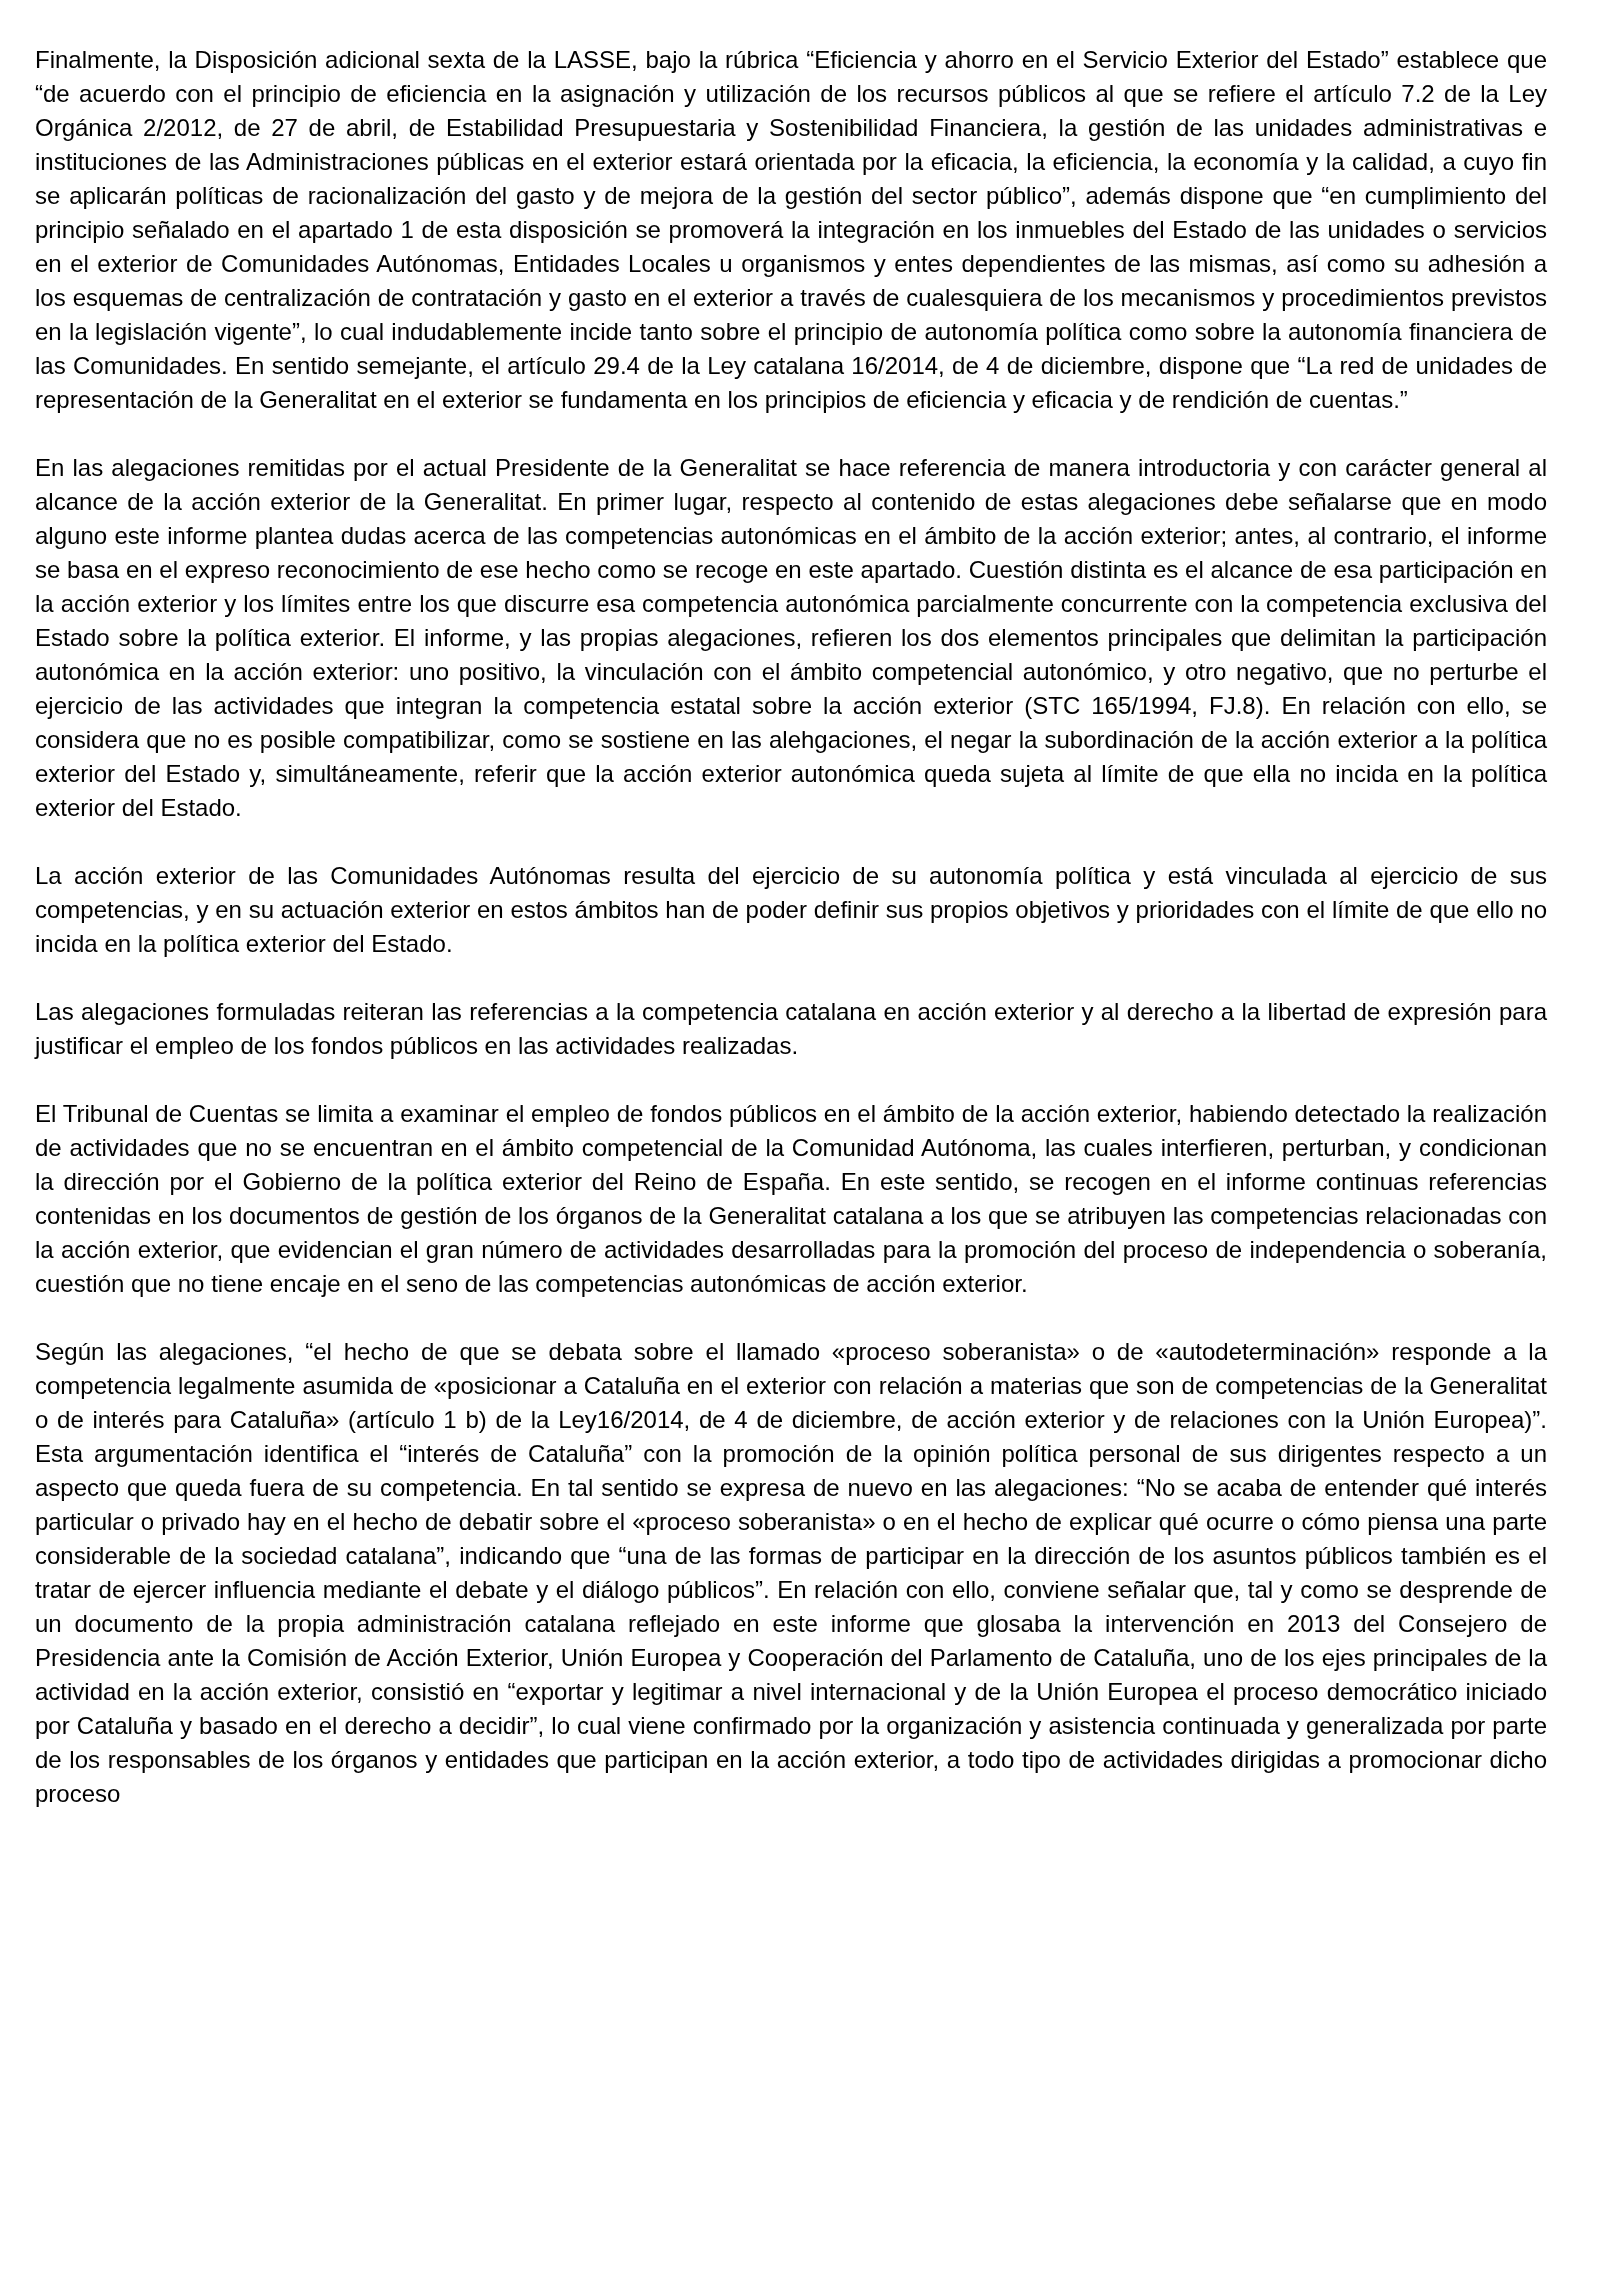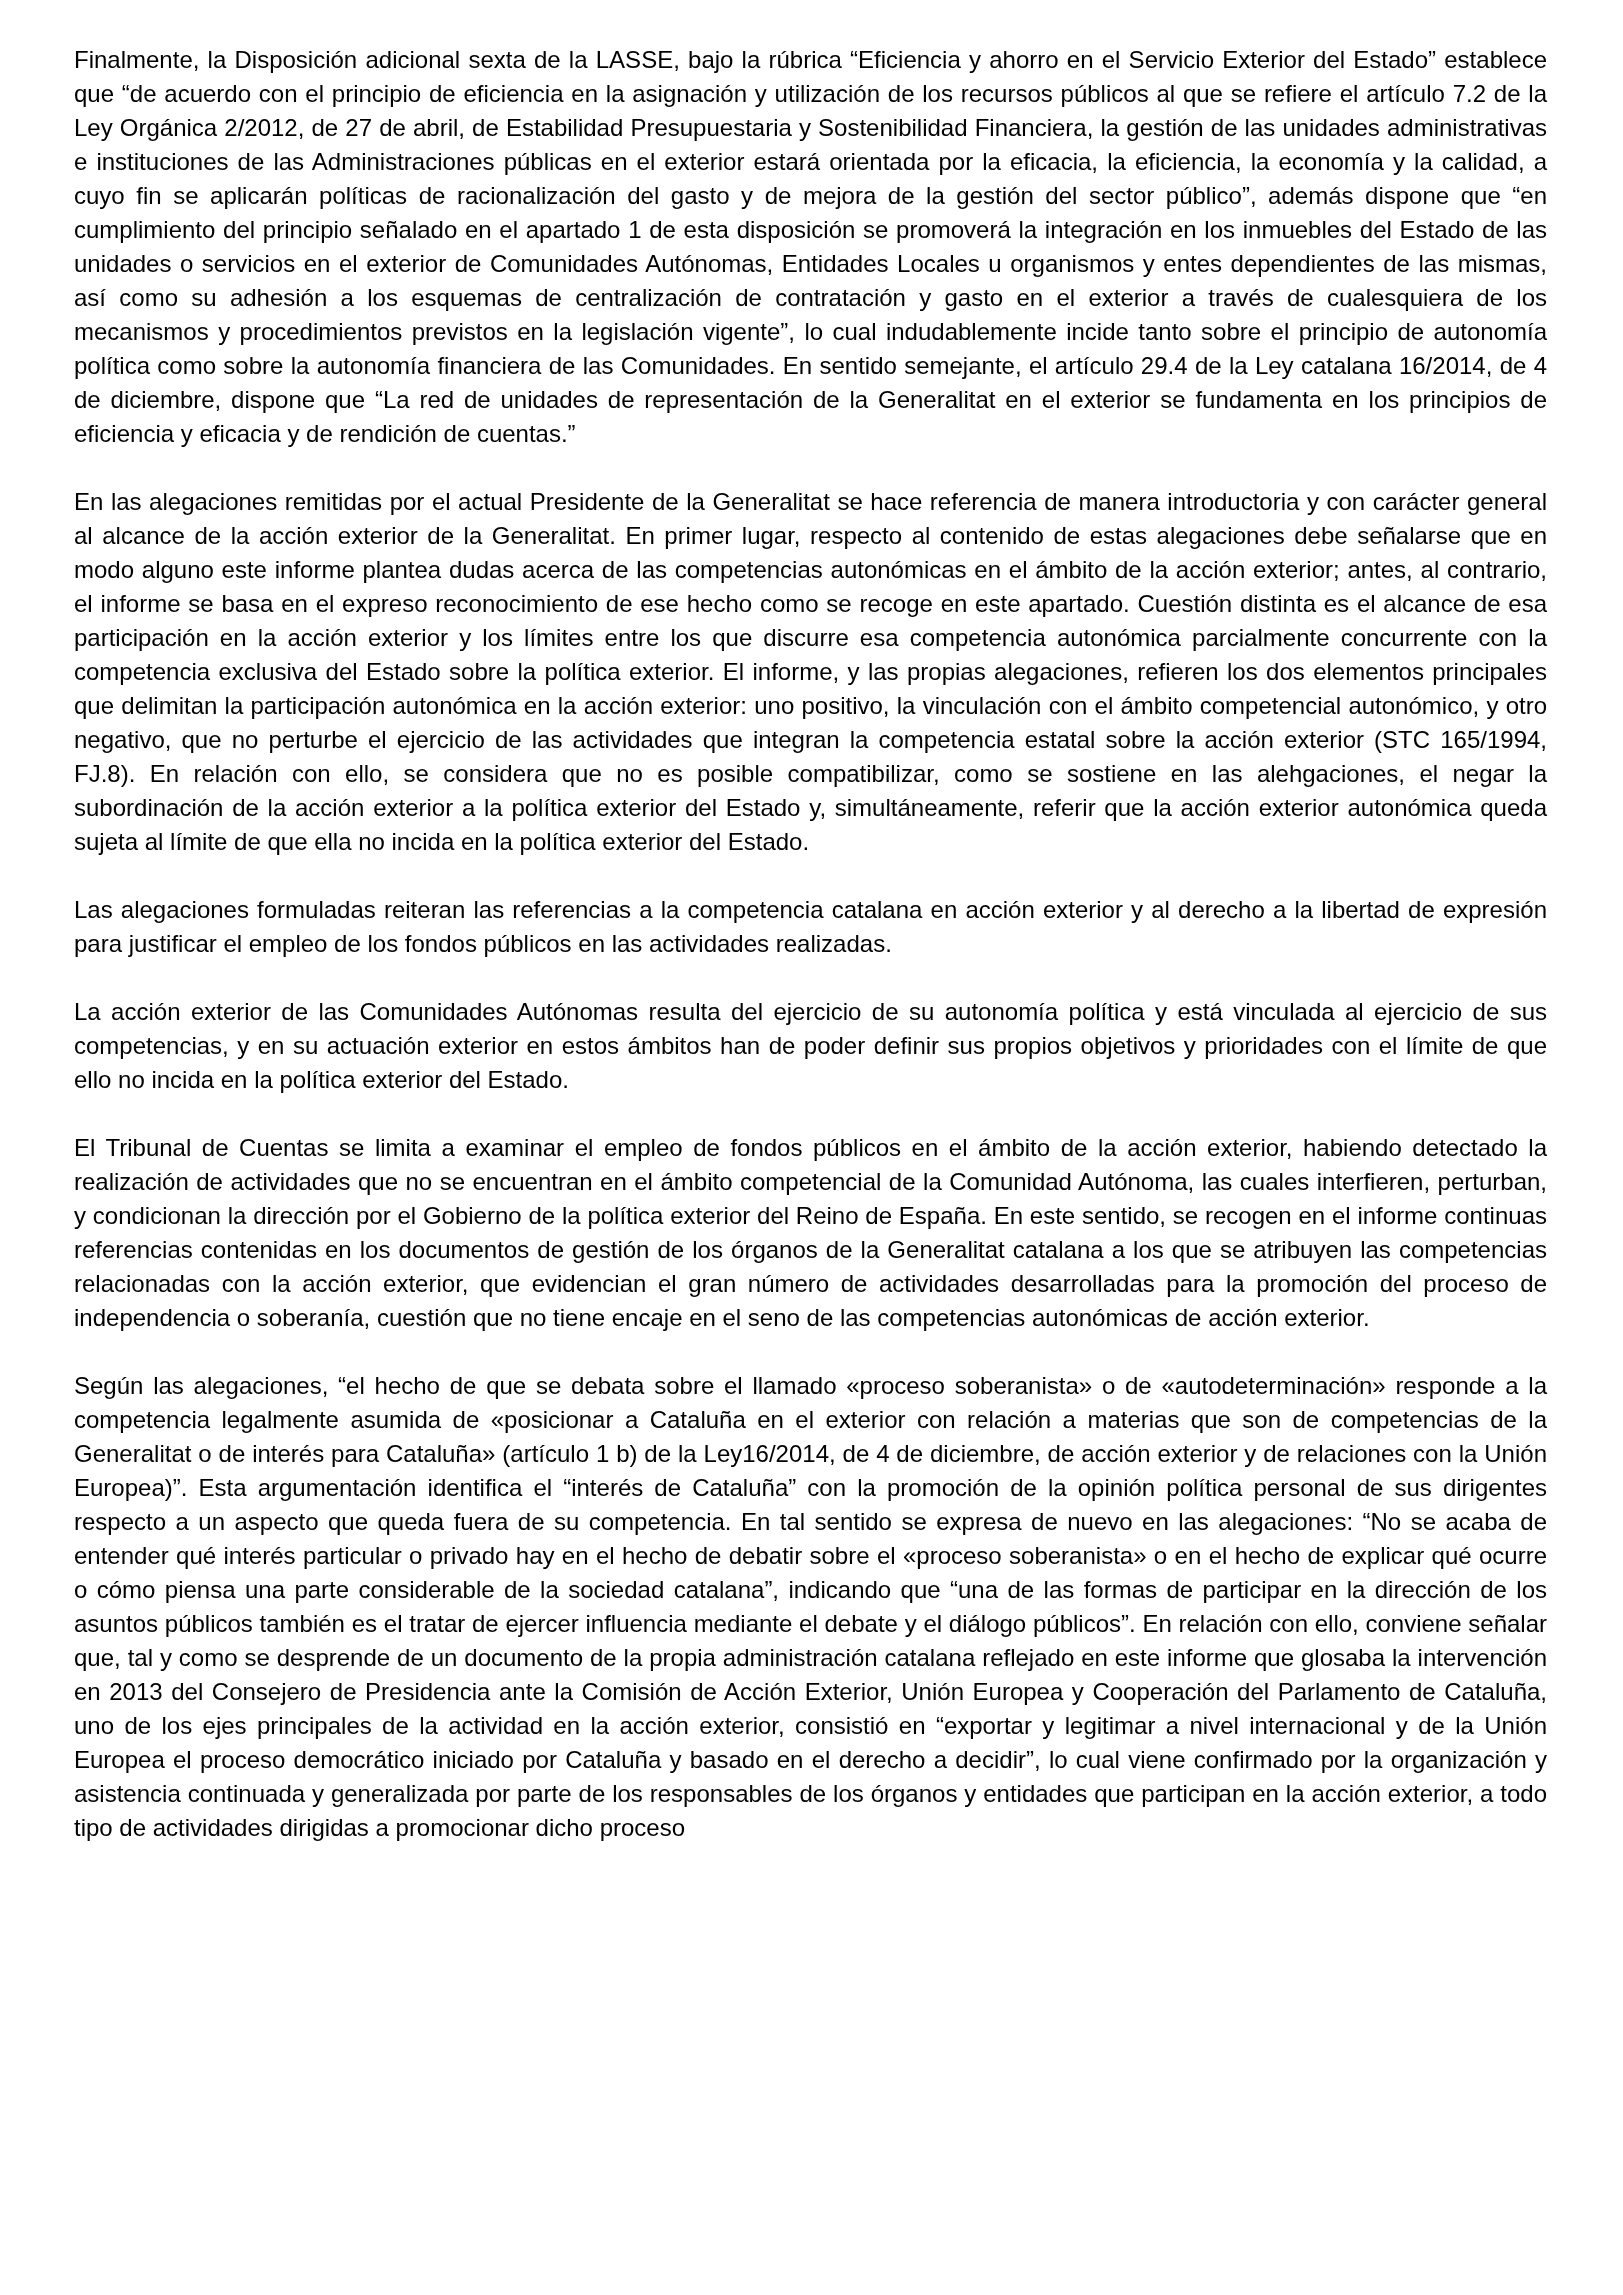--- a/index.html
+++ b/index.html
@@ -4,21 +4,21 @@
 <style>
   html, body {
     margin: 0;
     padding: 0;
     background: #ffffff;
   }
   .page {
     width: 1623px;
     height: 2143px;
     box-sizing: border-box;
-    padding: 43px 76px 33px 74px;
+    padding: 43px 76px 33px 35px;
     background: #ffffff;
     font-family: "Liberation Sans", sans-serif;
     font-size: 24px;
     line-height: 34px;
     color: #000000;
     overflow: hidden;
   }
   .para {
     margin: 0 0 34px 0;
     text-align: justify;
@@ -28,18 +28,18 @@
     margin-bottom: 0;
     margin-top: 24px;
   }
 </style>
 </head>
 <body>
 
 <div class="page">
   <p class="para">Finalmente, la Disposición adicional sexta de la LASSE, bajo la rúbrica “Eficiencia y ahorro en el Servicio Exterior del Estado” establece que “de acuerdo con el principio de eficiencia en la asignación y utilización de los recursos públicos al que se refiere el artículo 7.2 de la Ley Orgánica 2/2012, de 27 de abril, de Estabilidad Presupuestaria y Sostenibilidad Financiera, la gestión de las unidades administrativas e instituciones de las Administraciones públicas en el exterior estará orientada por la eficacia, la eficiencia, la economía y la calidad, a cuyo fin se aplicarán políticas de racionalización del gasto y de mejora de la gestión del sector público”, además dispone que “en cumplimiento del principio señalado en el apartado 1 de esta disposición se promoverá la integración en los inmuebles del Estado de las unidades o servicios en el exterior de Comunidades Autónomas, Entidades Locales u organismos y entes dependientes de las mismas, así como su adhesión a los esquemas de centralización de contratación y gasto en el exterior a través de cualesquiera de los mecanismos y procedimientos previstos en la legislación vigente”, lo cual indudablemente incide tanto sobre el principio de autonomía política como sobre la autonomía financiera de las Comunidades. En sentido semejante, el artículo 29.4 de la Ley catalana 16/2014, de 4 de diciembre, dispone que “La red de unidades de representación de la Generalitat en el exterior se fundamenta en los principios de eficiencia y eficacia y de rendición de cuentas.”</p>
   <p class="para">En las alegaciones remitidas por el actual Presidente de la Generalitat se hace referencia de manera introductoria y con carácter general al alcance de la acción exterior de la Generalitat. En primer lugar, respecto al contenido de estas alegaciones debe señalarse que en modo alguno este informe plantea dudas acerca de las competencias autonómicas en el ámbito de la acción exterior; antes, al contrario, el informe se basa en el expreso reconocimiento de ese hecho como se recoge en este apartado. Cuestión distinta es el alcance de esa participación en la acción exterior y los límites entre los que discurre esa competencia autonómica parcialmente concurrente con la competencia exclusiva del Estado sobre la política exterior. El informe, y las propias alegaciones, refieren los dos elementos principales que delimitan la participación autonómica en la acción exterior: uno positivo, la vinculación con el ámbito competencial autonómico, y otro negativo, que no perturbe el ejercicio de las actividades que integran la competencia estatal sobre la acción exterior (STC 165/1994, FJ.8). En relación con ello, se considera que no es posible compatibilizar, como se sostiene en las alehgaciones, el negar la subordinación de la acción exterior a la política exterior del Estado y, simultáneamente, referir que la acción exterior autonómica queda sujeta al límite de que ella no incida en la política exterior del Estado.</p>
+  <p class="para">La acción exterior de las Comunidades Autónomas resulta del ejercicio de su autonomía política y está vinculada al ejercicio de sus competencias, y en su actuación exterior en estos ámbitos han de poder definir sus propios objetivos y prioridades con el límite de que ello no incida en la política exterior del Estado.</p>
   <p class="para">Las alegaciones formuladas reiteran las referencias a la competencia catalana en acción exterior y al derecho a la libertad de expresión para justificar el empleo de los fondos públicos en las actividades realizadas.</p>
-  <p class="para">La acción exterior de las Comunidades Autónomas resulta del ejercicio de su autonomía política y está vinculada al ejercicio de sus competencias, y en su actuación exterior en estos ámbitos han de poder definir sus propios objetivos y prioridades con el límite de que ello no incida en la política exterior del Estado.</p>
   <p class="para">El Tribunal de Cuentas se limita a examinar el empleo de fondos públicos en el ámbito de la acción exterior, habiendo detectado la realización de actividades que no se encuentran en el ámbito competencial de la Comunidad Autónoma, las cuales interfieren, perturban, y condicionan la dirección por el Gobierno de la política exterior del Reino de España. En este sentido, se recogen en el informe continuas referencias contenidas en los documentos de gestión de los órganos de la Generalitat catalana a los que se atribuyen las competencias relacionadas con la acción exterior, que evidencian el gran número de actividades desarrolladas para la promoción del proceso de independencia o soberanía, cuestión que no tiene encaje en el seno de las competencias autonómicas de acción exterior.</p>
   <p class="para">Según las alegaciones, “el hecho de que se debata sobre el llamado «proceso soberanista» o de «autodeterminación» responde a la competencia legalmente asumida de «posicionar a Cataluña en el exterior con relación a materias que son de competencias de la Generalitat o de interés para Cataluña» (artículo 1 b) de la Ley16/2014, de 4 de diciembre, de acción exterior y de relaciones con la Unión Europea)”. Esta argumentación identifica el “interés de Cataluña” con la promoción de la opinión política personal de sus dirigentes respecto a un aspecto que queda fuera de su competencia. En tal sentido se expresa de nuevo en las alegaciones: “No se acaba de entender qué interés particular o privado hay en el hecho de debatir sobre el «proceso soberanista» o en el hecho de explicar qué ocurre o cómo piensa una parte considerable de la sociedad catalana”, indicando que “una de las formas de participar en la dirección de los asuntos públicos también es el tratar de ejercer influencia mediante el debate y el diálogo públicos”. En relación con ello, conviene señalar que, tal y como se desprende de un documento de la propia administración catalana reflejado en este informe que glosaba la intervención en 2013 del Consejero de Presidencia ante la Comisión de Acción Exterior, Unión Europea y Cooperación del Parlamento de Cataluña, uno de los ejes principales de la actividad en la acción exterior, consistió en “exportar y legitimar a nivel internacional y de la Unión Europea el proceso democrático iniciado por Cataluña y basado en el derecho a decidir”, lo cual viene confirmado por la organización y asistencia continuada y generalizada por parte de los responsables de los órganos y entidades que participan en la acción exterior, a todo tipo de actividades dirigidas a promocionar dicho proceso</p>
 </div>
 
 
 </body></html>

